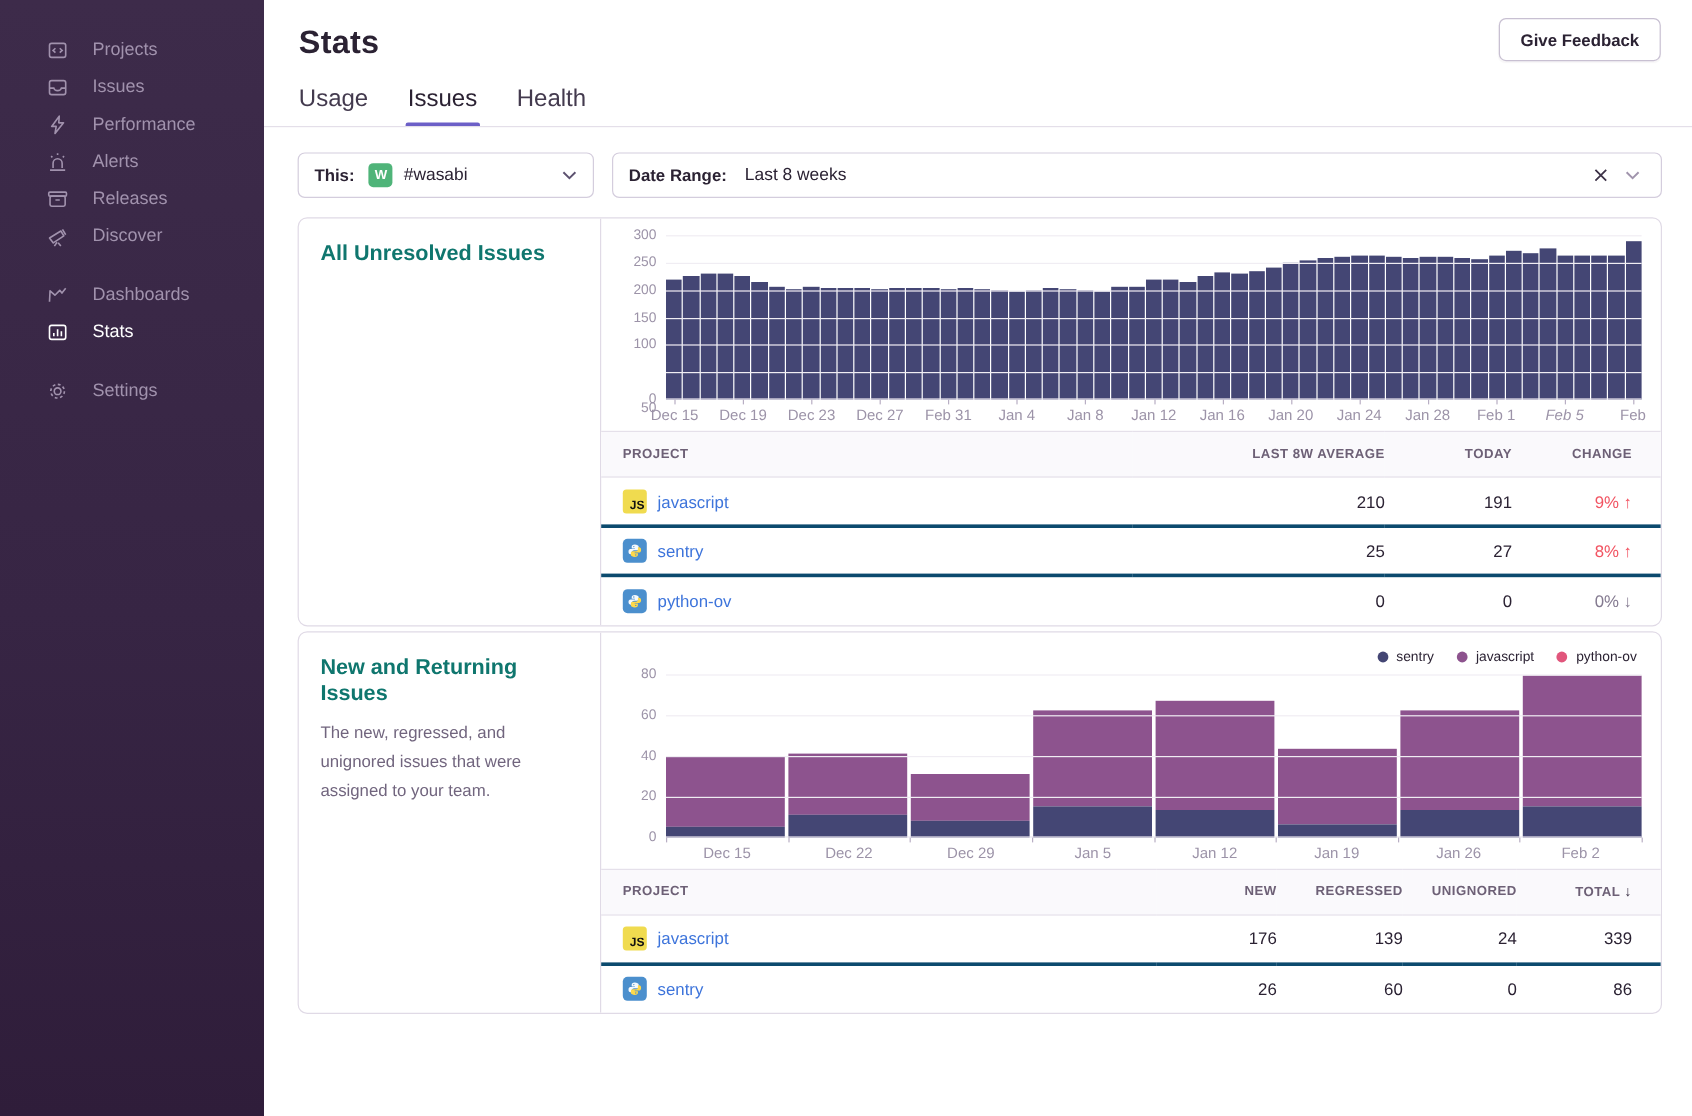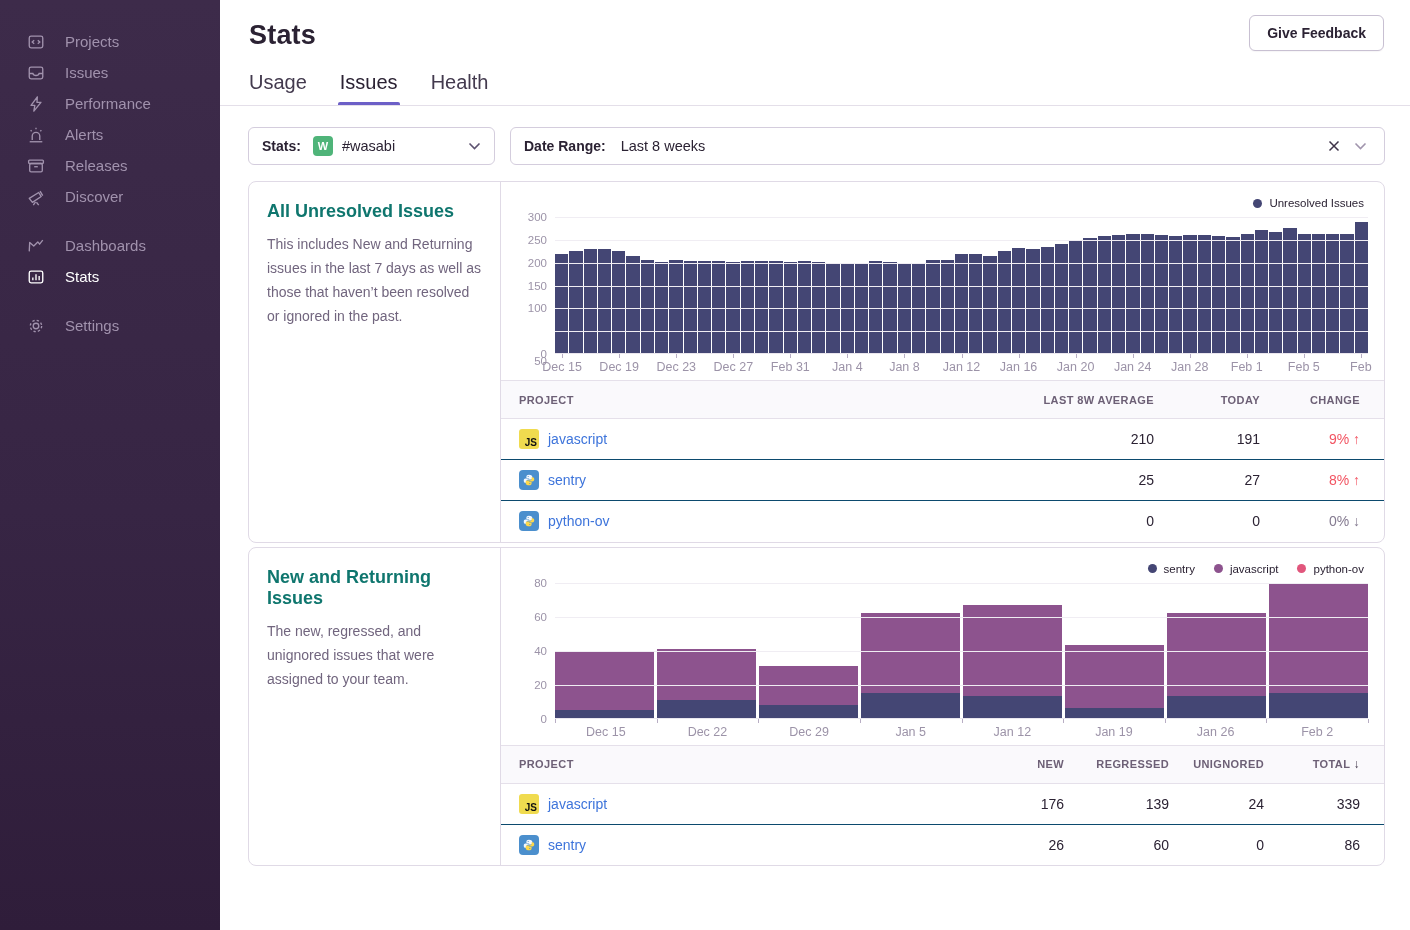--- a/index.html
+++ b/index.html
@@ -9,21 +9,21 @@
   
   .sidebar { position:fixed; left:0; top:0; width:220px; height:930px;
     background:linear-gradient(180deg,#3d2b4a 0%,#372544 55%,#2f1d3a 100%); z-index:5; }
   .org { display:flex; align-items:center; gap:12px; padding:18px 0 0 18px; cursor:pointer; }
   .org-logo { width:38px; height:38px; background:#fff; border-radius:8px; display:flex;
     align-items:center; justify-content:center; flex:0 0 38px; }
   .org-name { font-size:14px; font-weight:bold; color:#fff; line-height:1.25; }
   .org-user { font-size:13px; color:#b9abc4; line-height:1.3; }
   .nav { margin-top:26px; }
   .nav-item { display:flex; align-items:center; gap:20px; padding:6px 0 6px 27px; height:31px;
-    font-size:15px; color:#a192ad; cursor:pointer; }
+    font-size:15px; color:#a192ad; cursor:pointer;margin-left:12px; }
   .nav-item svg { flex:0 0 18px; }
   .nav-item.active { color:#fff; }
   .nav-gap { height:18px; }
 
   
   .main { margin-left:220px; }
   .page-head { position:relative; padding:20px 26px 0 29px; background:#fff; }
   .page-title { font-size:27px; font-weight:bold; letter-spacing:.2px; }
   .feedback-btn { position:absolute; right:26px; top:15px; height:36px; padding:0 17px;
     background:#fff; border:1px solid #c8c0d2; border-radius:6px; font-size:14px; font-weight:bold;
@@ -82,21 +82,21 @@
   .xlab { position:absolute; top:6px; transform:translateX(-50%); white-space:nowrap;
     font-size:12.5px; color:#9c93a8; }
 
   
   table { width:100%; border-collapse:collapse; table-layout:fixed; }
   thead tr { background:#faf9fc; border-top:1px solid #e5e0ea; border-bottom:1px solid #e5e0ea; }
   th { height:38px; font-size:11px; font-weight:bold; letter-spacing:.4px; color:#6d6076;
     text-transform:uppercase; text-align:right; padding:0; }
   th.proj, td.proj { text-align:left; padding-left:18px; }
   td { height:41px; font-size:14px; color:#2b2233; text-align:right; padding:0; }
-  tbody tr { border-bottom:1px solid #0c4a6e; }
+  tbody tr { border-bottom:3px solid #0c4a6e; }
   tbody tr:last-child { border-bottom:none; }
   .pad-r { padding-right:24px; }
   .proj-cell { display:flex; align-items:center; gap:9px; }
   .proj-link { color:#3d74db; cursor:pointer; }
   .js-badge { width:20px; height:20px; border-radius:3px; background:#f0db4f; color:#111;
     font-size:10px; font-weight:bold; display:flex; align-items:flex-end; justify-content:flex-end;
     padding:0 2px 1px 0; }
   .py-badge { width:20px; height:20px; border-radius:4px; background:#4b8fcd; display:flex;
     align-items:center; justify-content:center; }
   .sort-arrow { font-size:12px; color:#3e3448; }
@@ -186,21 +186,21 @@
     <div class="tabs">
       <div class="tab">Usage</div>
       <div class="tab active">Issues</div>
       <div class="tab">Health</div>
     </div>
   </div>
   <div class="head-rule"></div>
 
   <div class="filters">
     <div class="control team-select">
-      <span class="control-label">Stats:</span>
+      <span class="control-label">This:</span>
       <span class="team-avatar" style="background: rgb(79, 180, 121);">W</span>
       <span class="control-value">#wasabi</span>
       <span class="spacer"></span>
       <svg width="13" height="10" viewBox="0 0 13 10" fill="none" stroke="#5d5270" stroke-width="1.6">
         <path d="M1.5 2.5 6.5 7.5 11.5 2.5"></path>
       </svg>
     </div>
     <div class="control date-select">
       <span class="control-label">Date Range:</span>
       <span class="control-value">Last 8 weeks</span>
@@ -214,30 +214,23 @@
         <svg width="13" height="10" viewBox="0 0 13 10" fill="none" stroke="#a195ad" stroke-width="1.6">
           <path d="M1.5 2.5 6.5 7.5 11.5 2.5"></path>
         </svg>
       </span>
     </div>
   </div>
 
   <div class="panel">
     <div class="panel-left">
       <div class="panel-title">All Unresolved Issues</div>
-      <div class="panel-desc">This includes New and Returning issues in the last 7 days as well as those that haven’t been resolved or ignored in the past.</div>
     </div>
     <div class="panel-right">
       <div class="chart">
-        <div class="legend">
-          <span class="legend-item">
-            <span class="legend-dot" style="background: rgb(68, 70, 116);"></span>
-            <span class="legend-label">Unresolved Issues</span>
-          </span>
-        </div>
         <div class="plot-wrap">
           <div class="plot plot1">
             <div class="bars1">
                 <div class="c1bar" style="height: 72.6667%; background: rgb(68, 70, 116);"></div>
                 <div class="c1bar" style="height: 75%; background: rgb(68, 70, 116);"></div>
                 <div class="c1bar" style="height: 76.6667%; background: rgb(68, 70, 116);"></div>
                 <div class="c1bar" style="height: 76.3333%; background: rgb(68, 70, 116);"></div>
                 <div class="c1bar" style="height: 75.3333%; background: rgb(68, 70, 116);"></div>
                 <div class="c1bar" style="height: 71.6667%; background: rgb(68, 70, 116);"></div>
                 <div class="c1bar" style="height: 68.6667%; background: rgb(68, 70, 116);"></div>
@@ -328,21 +321,21 @@
               <div class="xlab" style="left: 57.0175%;">Jan 16</div>
               <div class="xtick" style="left: 64.0351%;"></div>
               <div class="xlab" style="left: 64.0351%;">Jan 20</div>
               <div class="xtick" style="left: 71.0526%;"></div>
               <div class="xlab" style="left: 71.0526%;">Jan 24</div>
               <div class="xtick" style="left: 78.0702%;"></div>
               <div class="xlab" style="left: 78.0702%;">Jan 28</div>
               <div class="xtick" style="left: 85.0877%;"></div>
               <div class="xlab" style="left: 85.0877%;">Feb 1</div>
               <div class="xtick" style="left: 92.1053%;"></div>
-              <div class="xlab" style="left: 92.1053%;">Feb 5</div>
+              <div class="xlab" style="left: 92.1053%; font-style: italic;">Feb 5</div>
               <div class="xtick" style="left: 99.1228%;"></div>
               <div class="xlab" style="left: 99.1228%;">Feb</div>
             </div>
         </div>
       </div>
       <table>
         <colgroup>
             <col>
             <col style="width:210px">
             <col style="width:106px">

